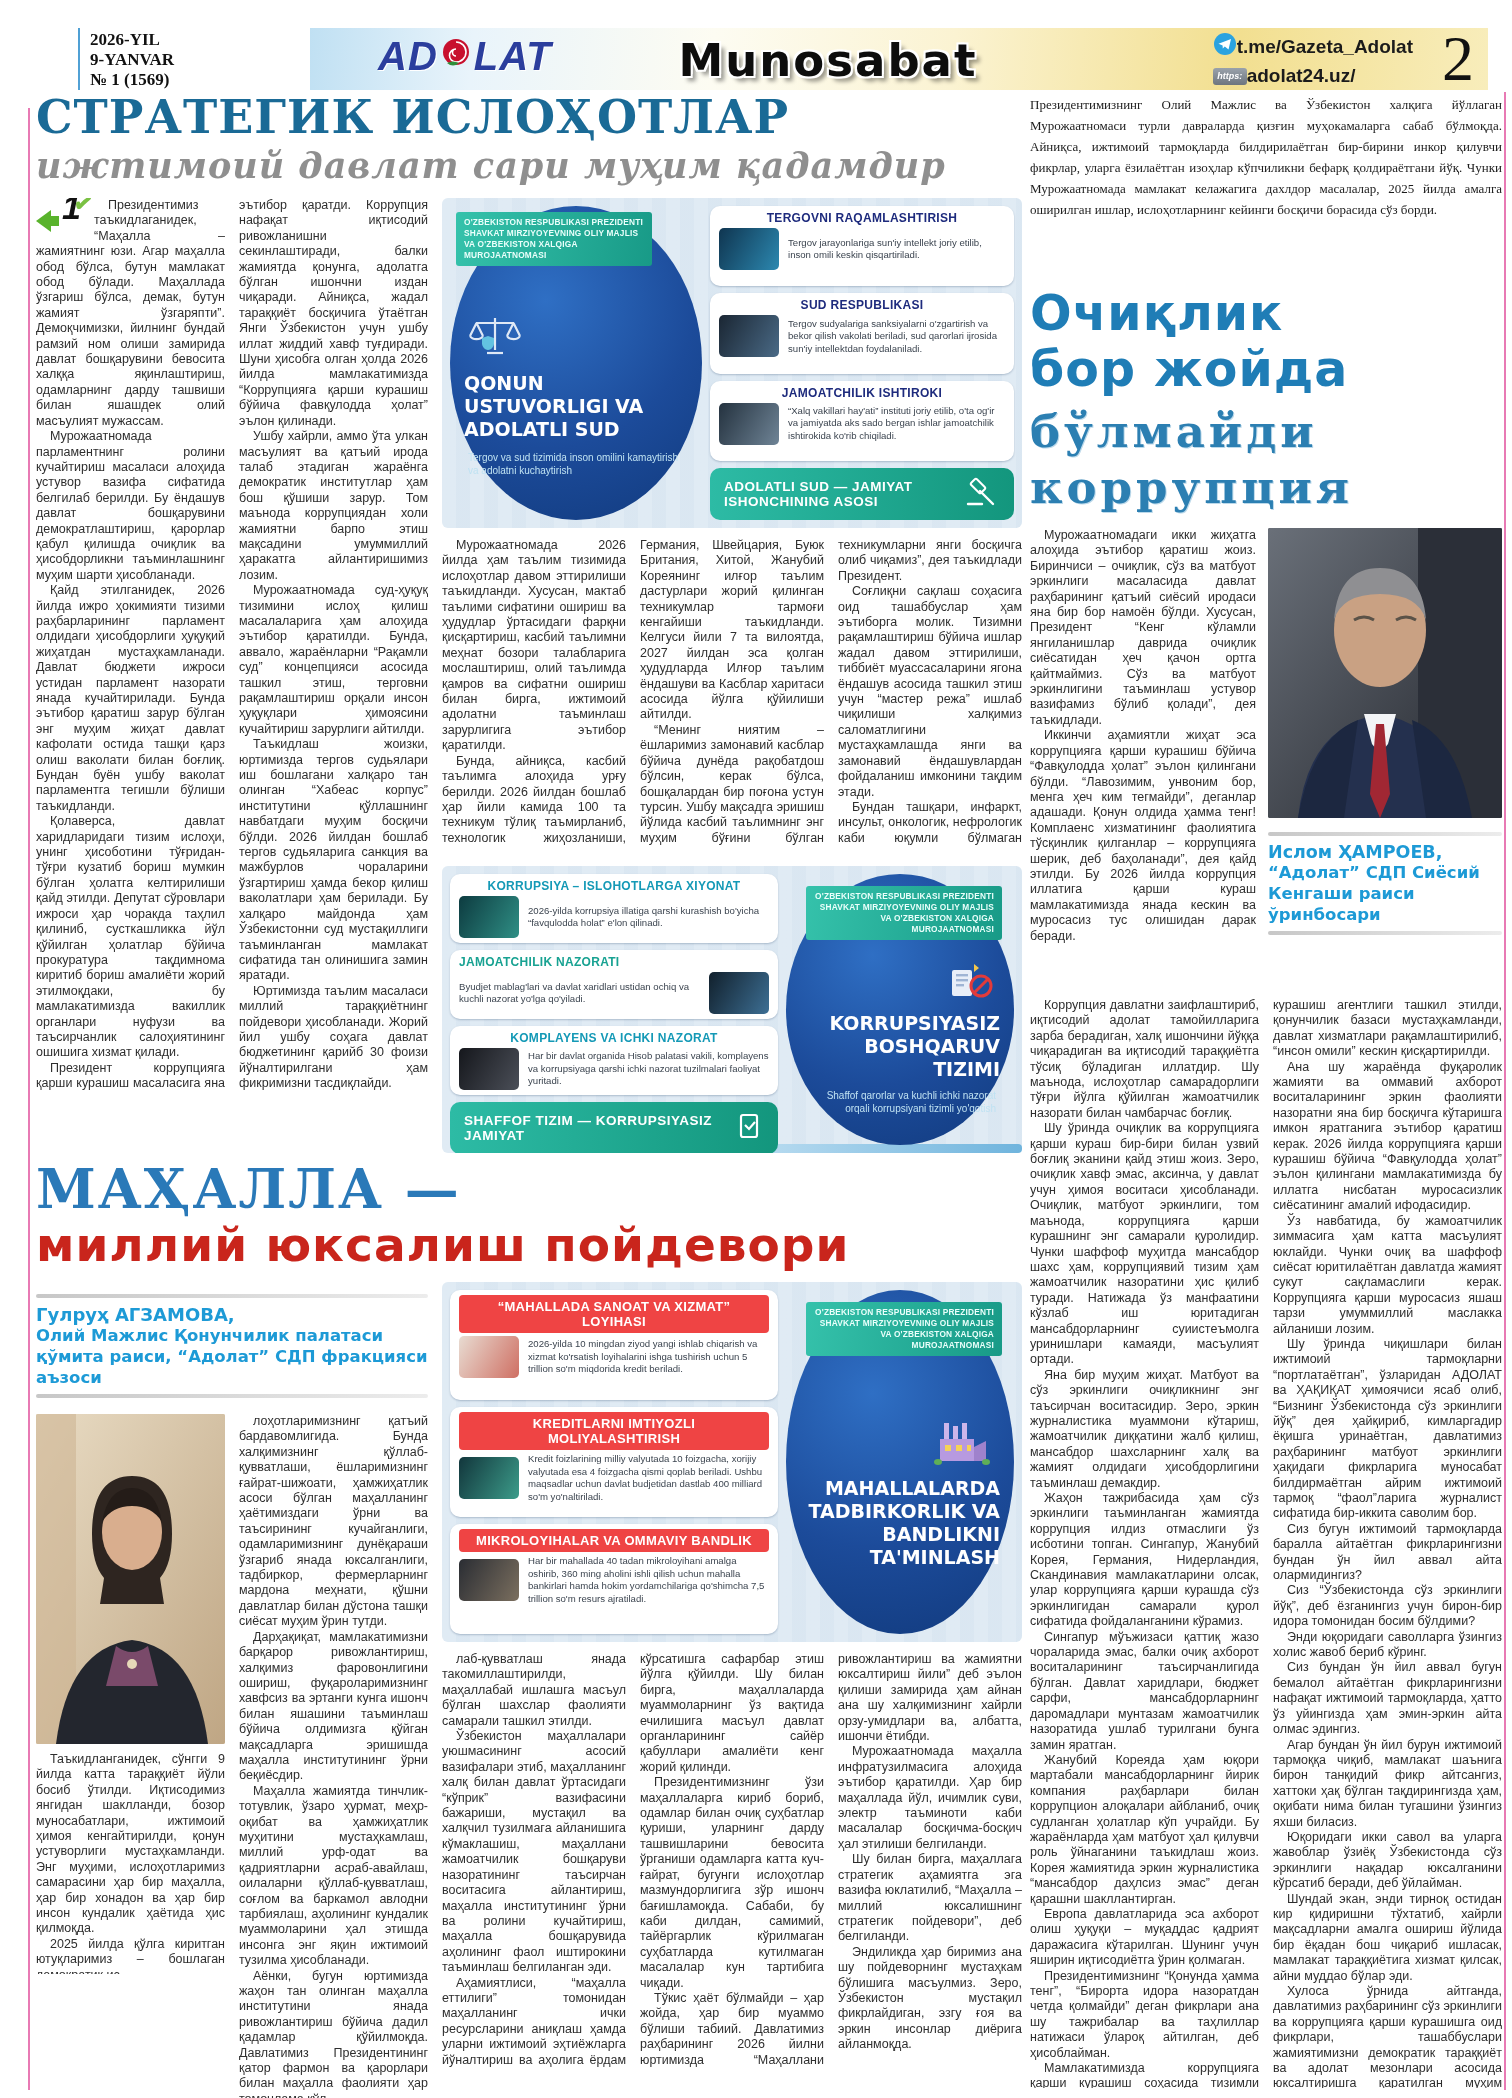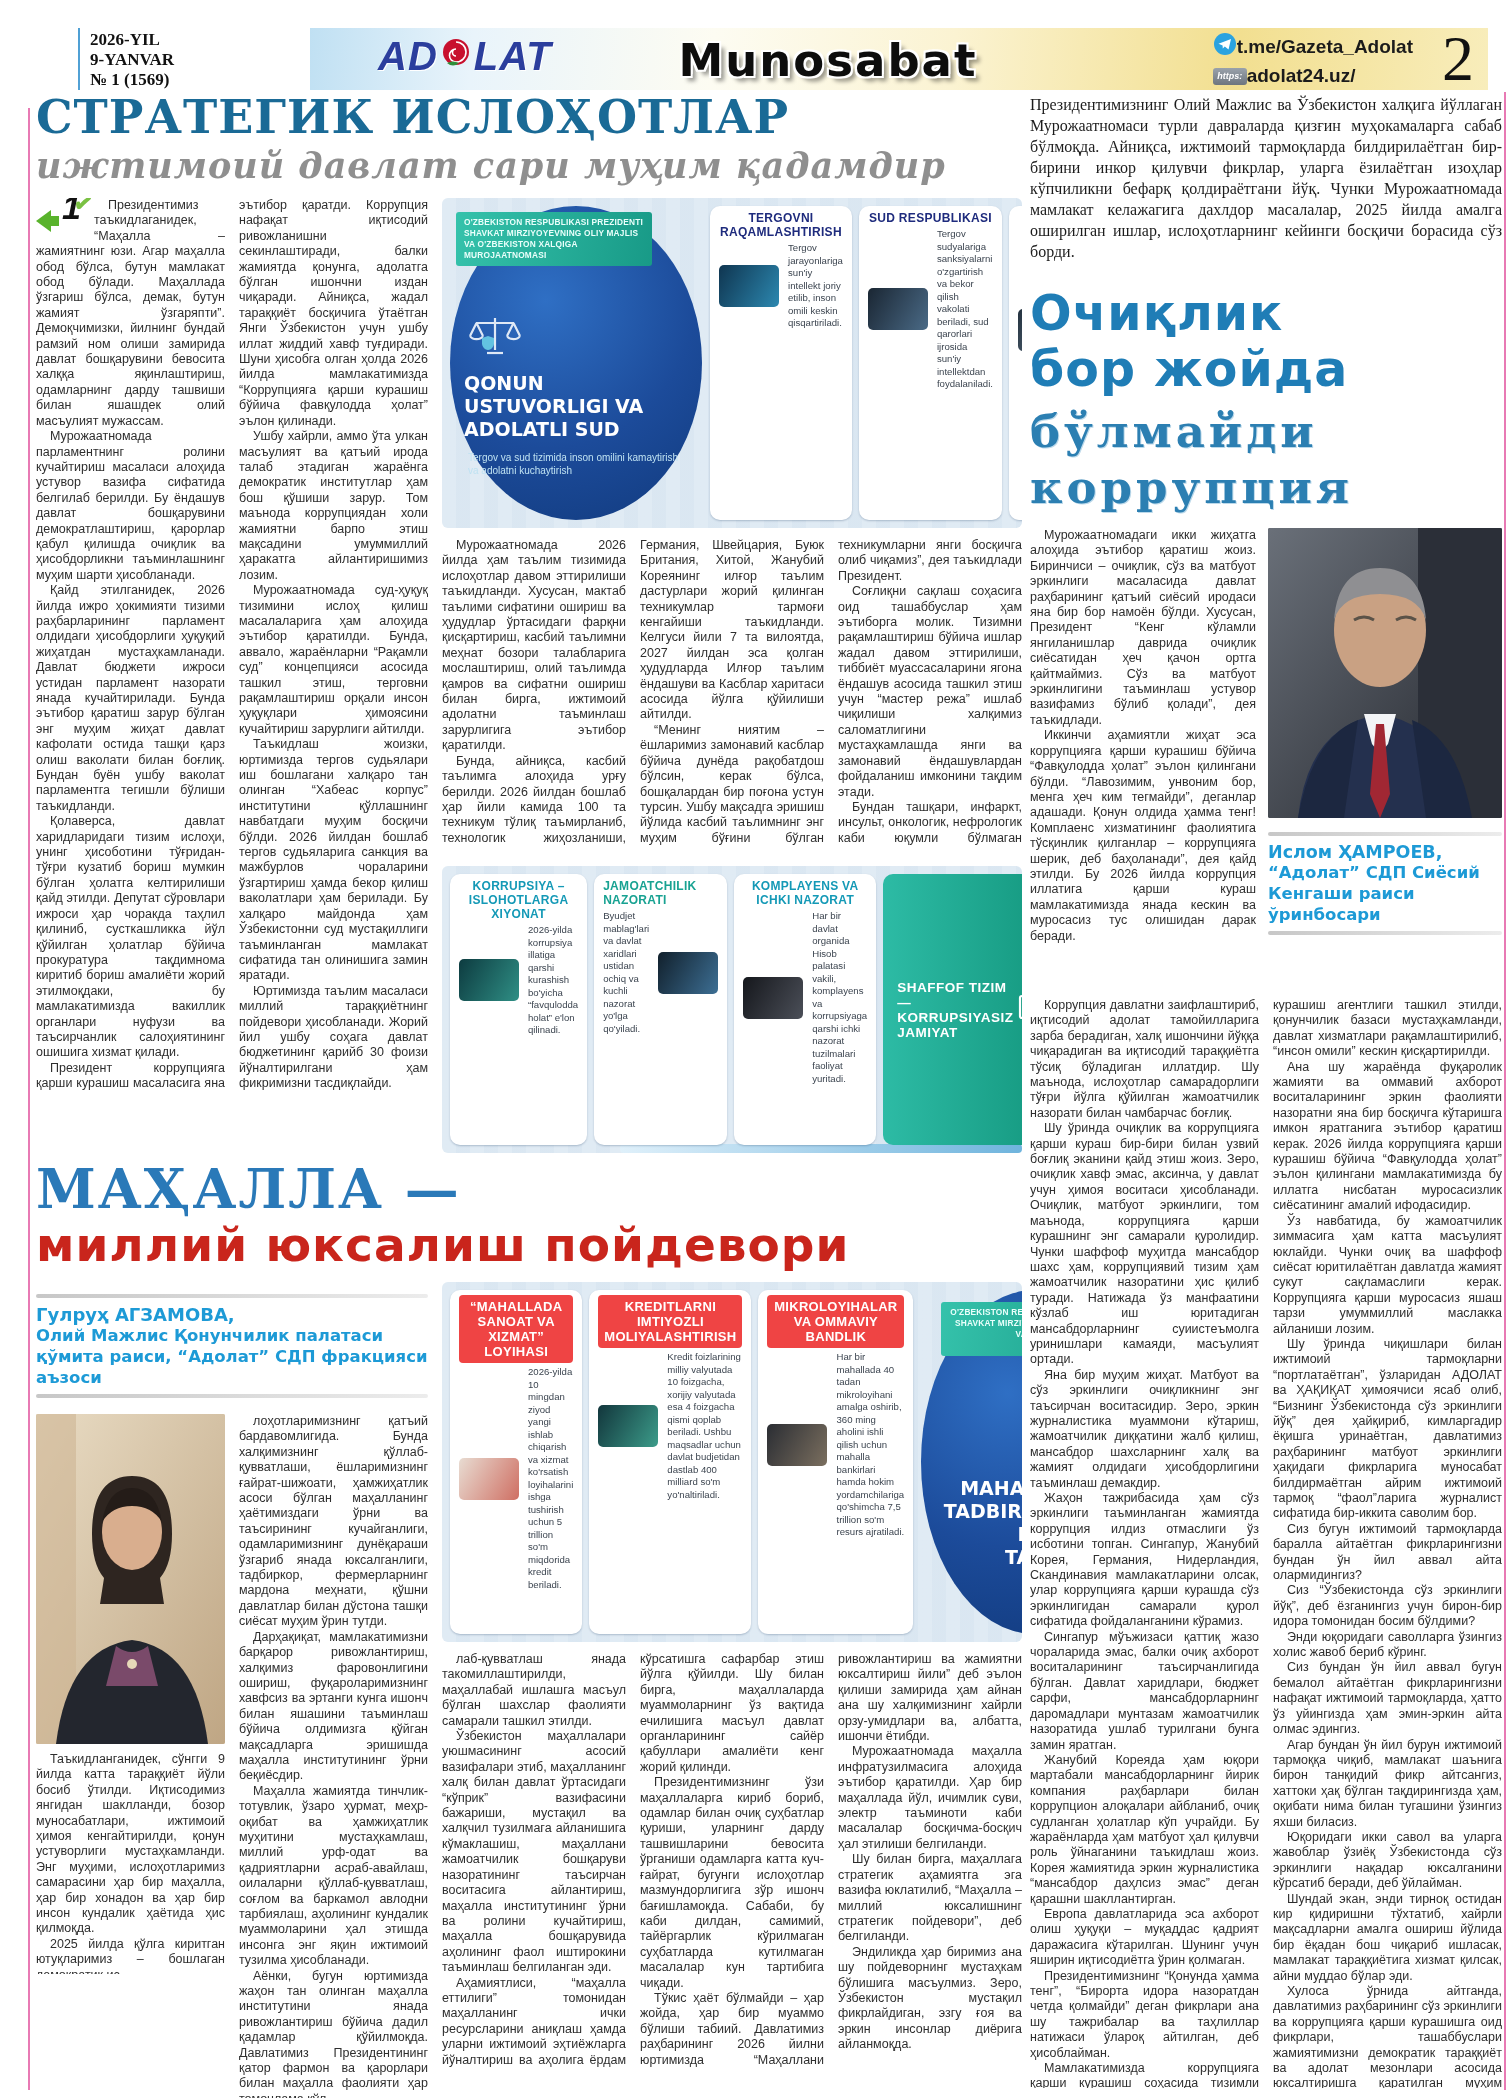--- a/index.html
+++ b/index.html
@@ -27,21 +27,21 @@
   .mlinks { position:absolute; right:75px; top:4px; display:flex; flex-direction:column; gap:4px; }
   .mlink { display:flex; align-items:center; gap:0; font-weight:bold; font-size:19px; color:#1b1b1b; cursor:pointer; }
   .httpsicon { width:34px; height:17px; background:linear-gradient(#9aa2ab,#6d757e); border-radius:3px;
     color:#fff; font-size:9px; font-style:italic; font-weight:bold; text-align:center; line-height:17px; }
   .pagenum { position:absolute; right:14px; top:-2px; font-family:"Liberation Serif",serif;
     font-size:64px; color:#111; line-height:66px; }
 
   
   .bodytext { font-size:12.5px; line-height:15.4px; text-align:justify; color:#2e2e2e; overflow:hidden; }
   .bodytext p { text-indent:14px; }
-  .serif-intro { font-family:"Liberation Serif",serif; font-size:16px; line-height:21px;
+  .serif-intro { font-family:"Liberation Serif",serif; font-size:13px; line-height:21px;
     text-align:justify; color:#1c1c1c; }
 
   
   .a1 { position:absolute; left:36px; top:92px; width:986px; height:1063px; }
   .a1-h { font-family:"DejaVu Serif",serif; font-weight:bold; font-size:46px; line-height:50px;
     color:#1a6a96; letter-spacing:1px; }
   .a1-sub { font-family:"DejaVu Serif",serif; font-weight:bold; font-style:italic; font-size:35px;
     line-height:44px; color:#8f8f8f; letter-spacing:1px; margin-top:2px; }
   .a1-content { display:flex; gap:14px; margin-top:10px; height:955px; }
   .a1-left { width:392px; height:955px; column-count:2; column-gap:14px; }
@@ -72,21 +72,21 @@
   .ig-tag { position:absolute; z-index:2; width:196px; padding:5px 8px; font-size:8.3px; line-height:11px;
     font-weight:bold; color:#eafffb; letter-spacing:.2px; text-transform:uppercase;
     background:linear-gradient(100deg,#35c2ab,#189a87); border-radius:3px; }
   .ig1 .ig-tag { left:14px; top:14px; }
   .ig2 .ig-tag, .ig3 .ig-tag { right:12px; top:12px; text-align:right; }
   .ig-title { font-family:"DejaVu Sans",sans-serif; font-weight:bold; color:#fff; font-size:19px;
     line-height:23px; text-transform:uppercase; padding:0 14px; margin-top:8px; z-index:1; }
   .ig-subtl { font-size:10px; line-height:13px; color:#bfe2f2; padding:0 18px; margin-top:8px; z-index:1; }
   .ig1 .ig-title, .ig1 .ig-subtl { align-self:flex-start; text-align:left; margin-top:10px; }
   .ig2 .ig-title, .ig3 .ig-title, .ig2 .ig-subtl { text-align:right; align-self:flex-end; }
-  .ig-cards { flex:1; display:flex; flex-direction:row; gap:7px; z-index:1; }
+  .ig-cards { flex:1; display:flex; flex-direction:column; gap:7px; z-index:1; }
   .igcard { background:#fff; border-radius:10px; padding:5px 9px; box-shadow:0 1px 2px rgba(20,50,90,.25); flex:1; }
   .igcard-h { text-align:center; font-weight:bold; font-size:12px; color:#1e2b7d; letter-spacing:.3px; margin-bottom:3px; }
   .ig3 .igcard-h { background:#ef4444; color:#fff; border-radius:4px; font-size:13px; padding:4px 6px; }
   .ig2 .igcard-h { color:#1499b6; }
   .ig2 .igcard:nth-child(2) .igcard-h { color:#18a292; text-align:left; }
   .igcard-b { display:flex; gap:9px; align-items:center; }
   .igcard-t { font-size:9.6px; line-height:12.5px; color:#3c4550; }
   .thumb { width:60px; height:42px; border-radius:5px; flex-shrink:0; }
   .ig2 .igcard:nth-child(2) .igcard-b { flex-direction:row-reverse; }
   .ig-footer { background:linear-gradient(90deg,#2dbba5,#13967d); border-radius:10px; color:#fff;

